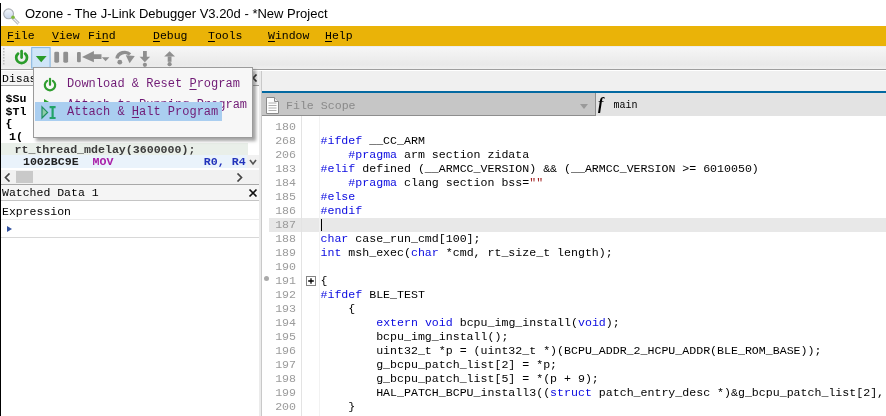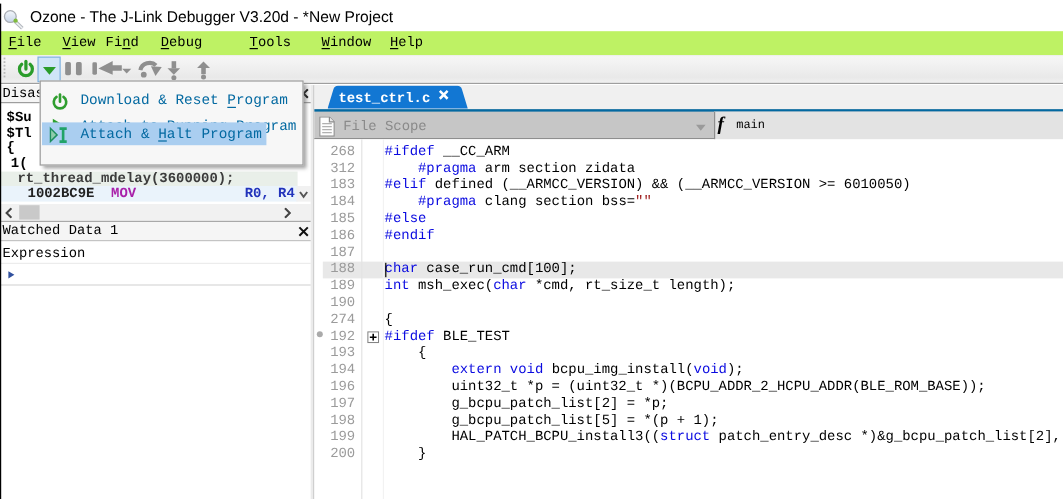--- a/index.html
+++ b/index.html
@@ -3,21 +3,21 @@
 <style>
 *{margin:0;padding:0;box-sizing:border-box}
 html,body{width:886px;height:416px;overflow:hidden;background:#fff;
   font-family:"Liberation Mono",monospace;}
 .abs{position:absolute}
 #stage{position:relative;width:886px;height:416px;overflow:hidden}
 
 #titlebar{left:0;top:0;width:886px;height:26px;background:#fff}
 #titletx{left:25px;top:6px;font-family:"Liberation Sans",sans-serif;font-size:13px;color:#000}
 
-#menubar{left:0;top:26px;width:886px;height:20px;background:#bef264;font-size:11.5px;color:#000}
+#menubar{left:0;top:26px;width:886px;height:20px;background:#eab308;font-size:11.5px;color:#000}
 .mi{position:absolute;top:3px}
 .u{text-decoration:underline;text-underline-offset:2px}
 
 #toolbar{left:0;top:46px;width:886px;height:24px;background:linear-gradient(#f6f6f6,#e9e9e9 80%,#f0f0f0);border-bottom:1px solid #9e9e9e;border-top:1px solid #ededed}
 
 
 #dock{left:0;top:70.5px;width:886px;height:345.5px;background:#ececec}
 
 #lpanel{left:0;top:0;width:259px;height:345.5px;background:#fff}
 #disastitle{left:0;top:0;width:259px;height:15px;background:#f5f5f5;border-bottom:1px solid #9e9e9e}
@@ -30,21 +30,21 @@
 #fsright{left:332.5px;top:0;width:291.5px;height:24.8px;background:#e3e3e3;border-left:1px solid #8e8e8e}
 #codearea{left:0;top:45.8px;width:624px;height:299.7px;background:#fff;overflow:hidden}
 .cl{display:flex;height:14.015px;line-height:14.015px;font-size:11.6px;white-space:pre}
 .no{width:34px;text-align:right;color:#9b9b9b;flex:none}
 .tx{padding-left:24.5px;font-weight:normal;color:#000;flex:none}
 .k{color:#0a0ae0}
 #gutline1{left:39px;top:0;width:1px;height:299.7px;background:#e3e3e3}
 #gutline2{left:57px;top:0;width:1px;height:299.7px;background:#f2f2f2}
 
 #menu{left:33px;top:67px;width:220px;height:70.5px;background:#f7f7f7;border:1px solid #9b9b9b;box-shadow:3px 3px 3px rgba(90,90,90,0.55)}
-.mrow{position:absolute;left:1px;width:187px;height:21px;font-size:12px;color:#0369a1}
+.mrow{position:absolute;left:1px;width:187px;height:21px;font-size:12px;color:#701a75}
 .mtext{position:absolute;left:32px;top:3px;white-space:pre}
 #leftedge{left:0;top:3px;width:1px;height:413px;background:#000}
 </style></head>
 <body>
 <div id="stage">
 
   <div class="abs" id="titlebar"></div>
   <div class="abs" id="titleicon" style="left:2px;top:6px;width:20px;height:19px">
     <svg width="20" height="19" viewBox="0 0 20 19">
       <defs>
@@ -58,21 +58,21 @@
       <circle cx="6.6" cy="7.8" r="4.9" fill="url(#lg1)" stroke="#a9adb4" stroke-width="1.1"></circle>
       <circle cx="11" cy="11.2" r="1.8" fill="#7fba3c"></circle>
     </svg>
   </div>
   <div class="abs" id="titletx">Ozone - The J-Link Debugger V3.20d - *New Project</div>
 
   <div class="abs" id="menubar">
     <span class="mi" style="left:7px"><span class="u">F</span>ile</span>
     <span class="mi" style="left:52px"><span class="u">V</span>iew</span>
     <span class="mi" style="left:88px">Fi<span class="u">n</span>d</span>
-    <span class="mi" style="left:134px"><span class="u">D</span>ebug</span>
+    <span class="mi" style="left:153px"><span class="u">D</span>ebug</span>
     <span class="mi" style="left:208px"><span class="u">T</span>ools</span>
     <span class="mi" style="left:268px"><span class="u">W</span>indow</span>
     <span class="mi" style="left:325px"><span class="u">H</span>elp</span>
   </div>
 
   <div class="abs" id="toolbar"></div>
 
   <div class="abs" id="tbicons" style="left:0;top:46px;width:420px;height:26px">
     <svg width="420" height="26" viewBox="0 0 420 26">
 
@@ -155,27 +155,20 @@
         <path d="M1.5,1.5 L8.5,8.5 M8.5,1.5 L1.5,8.5" stroke="#111" stroke-width="1.7"></path>
       </svg>
       <div class="abs" style="left:0;top:129.2px;width:259px;height:1px;background:#c4c4c4"></div>
       <div class="ptitle" style="left:2px;top:134px">Expression</div>
       <div class="abs" style="left:0;top:148.5px;width:259px;height:1px;background:#ececec"></div>
       <div class="abs" style="left:6.7px;top:155.5px;width:0;height:0;border-left:5px solid #31519e;border-top:3.6px solid transparent;border-bottom:3.6px solid transparent"></div>
       <div class="abs" style="left:0;top:166.9px;width:259px;height:1px;background:#d8d8d8"></div>
     </div>
     <div class="abs" id="splitter"></div>
     <div class="abs" id="cpanel">
-      <div class="abs" id="tabsvg" style="left:11px;top:0.5px;width:122px;height:19.5px">
-        <svg width="122" height="19.5" viewBox="0 0 122 19.5">
-          <path d="M0,19.5 L4.8,3.6 Q5.6,0.5 8.8,0.5 L108,0.5 Q111.2,0.5 112,3.6 L116.8,19.5 Z" fill="#1277d3"></path>
-          <text x="9" y="13.8" font-family="Liberation Mono" font-size="11.6" font-weight="bold" fill="#fff">test_ctrl.c</text>
-          <path d="M93.5,4.8 L100,11.3 M100,4.8 L93.5,11.3" stroke="#fff" stroke-width="2.1"></path>
-        </svg>
-      </div>
       <div class="abs" id="fsbar">
         <div class="abs" id="fsright"></div>
         <svg class="abs" style="left:4px;top:4px" width="13" height="17" viewBox="0 0 13 17">
           <path d="M0.5,0.5 h8 l4,4 v12 h-12 z" fill="#fdfdfd" stroke="#8a8a8a" stroke-width="1"></path>
           <path d="M8.5,0.5 v4 h4" fill="#e8e8e8" stroke="#8a8a8a" stroke-width="1"></path>
           <g stroke="#b0b0b0" stroke-width="1">
               <line x1="2.5" y1="6" x2="10.5" y2="6"></line>
               <line x1="2.5" y1="8.5" x2="10.5" y2="8.5"></line>
               <line x1="2.5" y1="11" x2="10.5" y2="11"></line>
               <line x1="2.5" y1="13.5" x2="10.5" y2="13.5"></line>
@@ -184,37 +177,39 @@
         <span class="abs" style="left:24px;top:6px;font-size:11.6px;color:#8a8a8a">File Scope</span>
         <div class="abs" style="left:317.5px;top:11px;width:0;height:0;border-top:5px solid #9a9a9a;border-left:4.2px solid transparent;border-right:4.2px solid transparent"></div>
         <span class="abs" style="left:336px;top:2px;font-family:'Liberation Serif',serif;font-style:italic;font-weight:bold;font-size:16px;color:#000">f</span>
         <span class="abs" style="left:351.5px;top:7px;font-size:10px;color:#000">main</span>
       </div>
       <div class="abs" id="codearea">
         <div class="abs" style="left:6.5px;top:102px;width:617.5px;height:14px;background:#e8e8e8"></div>
         <div class="abs" id="gutline1"></div>
         <div class="abs" id="gutline2"></div>
         <div style="padding-top:3.9px;position:relative">
+          <div class="cl"><span class="no">180</span><span class="tx"></span></div>
           <div class="cl"><span class="no">268</span><span class="tx"><span class="k">#ifdef</span> __CC_ARM</span></div>
-          <div class="cl"><span class="no">312</span><span class="tx">    <span class="k">#pragma</span> arm section zidata</span></div>
+          <div class="cl"><span class="no">206</span><span class="tx">    <span class="k">#pragma</span> arm section zidata</span></div>
           <div class="cl"><span class="no">183</span><span class="tx"><span class="k">#elif</span> defined (__ARMCC_VERSION) &amp;&amp; (__ARMCC_VERSION &gt;= 6010050)</span></div>
           <div class="cl"><span class="no">184</span><span class="tx">    <span class="k">#pragma</span> clang section bss=<span style="color:#a02020">""</span></span></div>
           <div class="cl"><span class="no">185</span><span class="tx"><span class="k">#else</span></span></div>
           <div class="cl"><span class="no">186</span><span class="tx"><span class="k">#endif</span></span></div>
           <div class="cl"><span class="no">187</span><span class="tx"></span></div>
           <div class="cl"><span class="no">188</span><span class="tx"><span class="k">char</span> case_run_cmd[100];</span></div>
           <div class="cl"><span class="no">189</span><span class="tx"><span class="k">int</span> msh_exec(<span class="k">char</span> *cmd, rt_size_t length);</span></div>
           <div class="cl"><span class="no">190</span></div>
-          <div class="cl"><span class="no">274</span><span class="tx">{</span></div>
+          <div class="cl"><span class="no">191</span><span class="tx">{</span></div>
           <div class="cl"><span class="no">192</span><span class="tx"><span class="k">#ifdef</span> BLE_TEST</span></div>
           <div class="cl"><span class="no">193</span><span class="tx">    {</span></div>
           <div class="cl"><span class="no">194</span><span class="tx">        <span class="k">extern</span> <span class="k">void</span> bcpu_img_install(<span class="k">void</span>);</span></div>
+          <div class="cl"><span class="no">195</span><span class="tx">        bcpu_img_install();</span></div>
           <div class="cl"><span class="no">196</span><span class="tx">        uint32_t *p = (uint32_t *)(BCPU_ADDR_2_HCPU_ADDR(BLE_ROM_BASE));</span></div>
           <div class="cl"><span class="no">197</span><span class="tx">        g_bcpu_patch_list[2] = *p;</span></div>
-          <div class="cl"><span class="no">198</span><span class="tx">        g_bcpu_patch_list[5] = *(p + 1);</span></div>
+          <div class="cl"><span class="no">198</span><span class="tx">        g_bcpu_patch_list[5] = *(p + 9);</span></div>
           <div class="cl"><span class="no">199</span><span class="tx">        HAL_PATCH_BCPU_install3((<span class="k">struct</span> patch_entry_desc *)&amp;g_bcpu_patch_list[2],</span></div>
           <div class="cl"><span class="no">200</span><span class="tx">    }</span></div>
         </div>
 
         <div class="abs" style="left:58.5px;top:103px;width:1.7px;height:12px;background:#000"></div>
 
         <div class="abs" style="left:1.5px;top:160px;width:5px;height:5px;border-radius:50%;background:#aaa"></div>
         <svg class="abs" style="left:44px;top:160px" width="10" height="10" viewBox="0 0 10 10">
           <rect x="0.5" y="0.5" width="9" height="9" fill="#fff" stroke="#848484"></rect>
           <path d="M2.2,5 h5.6 M5,2.2 v5.6" stroke="#000" stroke-width="1.3"></path>

